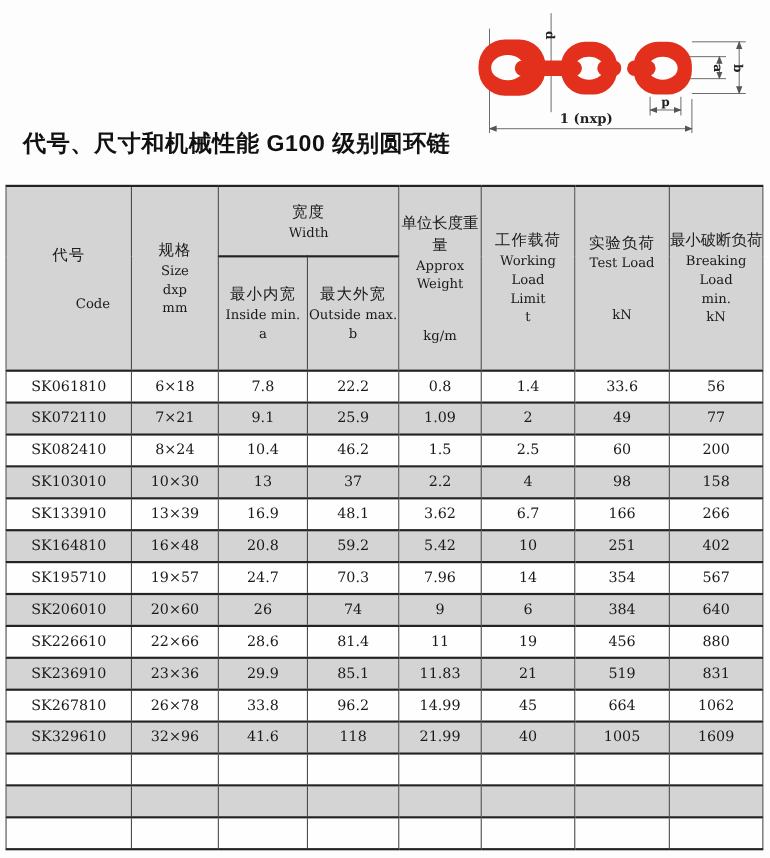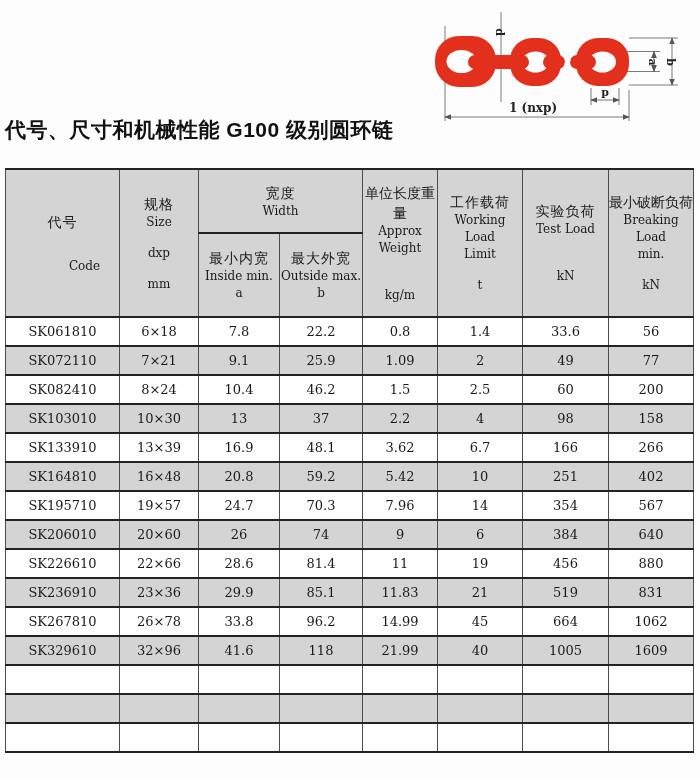--- a/index.html
+++ b/index.html
@@ -8,45 +8,45 @@
     position:relative; width:700px; height:780px; background:#fdfdfd;
     font-family:"DejaVu Serif","Liberation Serif",serif; color:#1a1a1a;
     overflow:hidden;
   }
   
   .chain-svg { position:absolute; left:423px; top:6px; width:272px; height:120px; }
   .dim { stroke:#6b6b6b; stroke-width:0.9; fill:none; }
   .dimtxt { font-family:"DejaVu Serif",serif; font-size:11px; font-weight:bold; fill:#222; }
   
   .title {
-    position:absolute; left:5px; top:116px;
+    position:absolute; left:21px; top:116px;
     font-family:"Liberation Sans","DejaVu Sans",sans-serif;
     font-size:21px; font-weight:bold; color:#111; letter-spacing:0.5px;
     white-space:nowrap;
   }
   
   table.spec {
     position:absolute; left:5px; top:168px; width:688px;
     border-collapse:collapse; table-layout:fixed;
     border:1px solid #4c4c4c;
   }
   table.spec th, table.spec td {
     border-left:1px solid #4c4c4c; border-right:1px solid #4c4c4c;
     border-top:2px solid #232323; border-bottom:2px solid #232323;
     text-align:center; vertical-align:middle;
     font-weight:normal; padding:0; overflow:hidden;
   }
   thead th { background:#d4d4d4; }
   thead tr.h1 th { height:64px; }
-  thead tr.h2 th { height:84px; }
+  thead tr.h2 th { height:104px; }
   tbody td { height:29px; font-size:13px; background:#fefefe; }
   tbody tr:nth-child(even) td { background:#d4d4d4; }
   .zh { font-size:14px; line-height:20px; letter-spacing:1px; }
   .en { font-size:12px; line-height:17px; }
-  .gap { margin-top:14px; }
+  .gap { }
   .gap-lg { margin-top:26px;padding-left:44px; }
   .unit-gap { margin-top:30px; }
 </style>
 </head>
 <body>
 
 <div class="page">
 
   <svg class="chain-svg" viewBox="0 0 272 120" aria-hidden="true">
     <defs>

